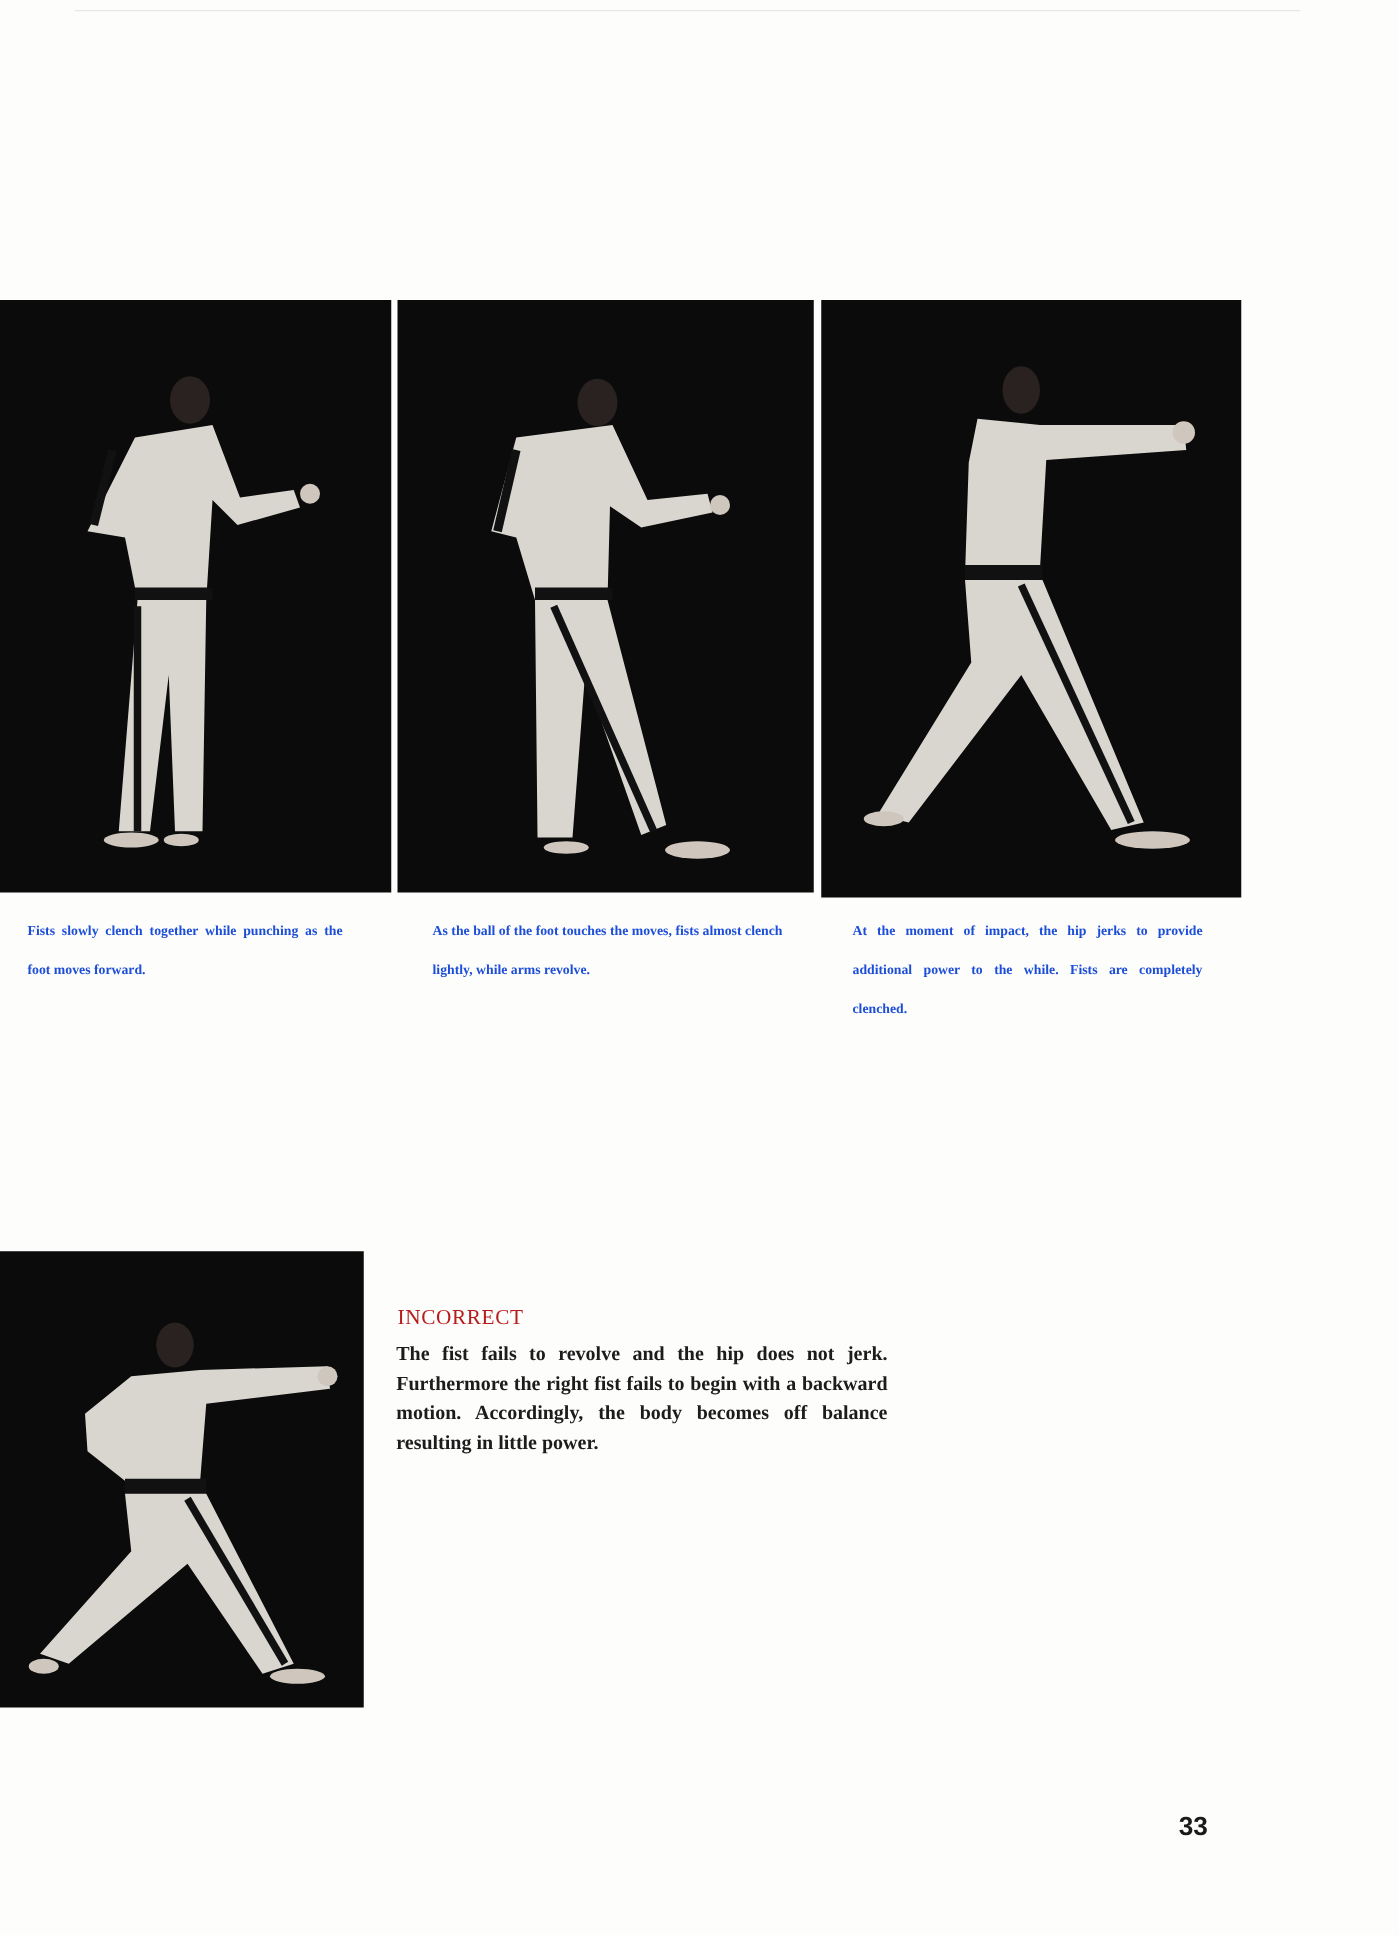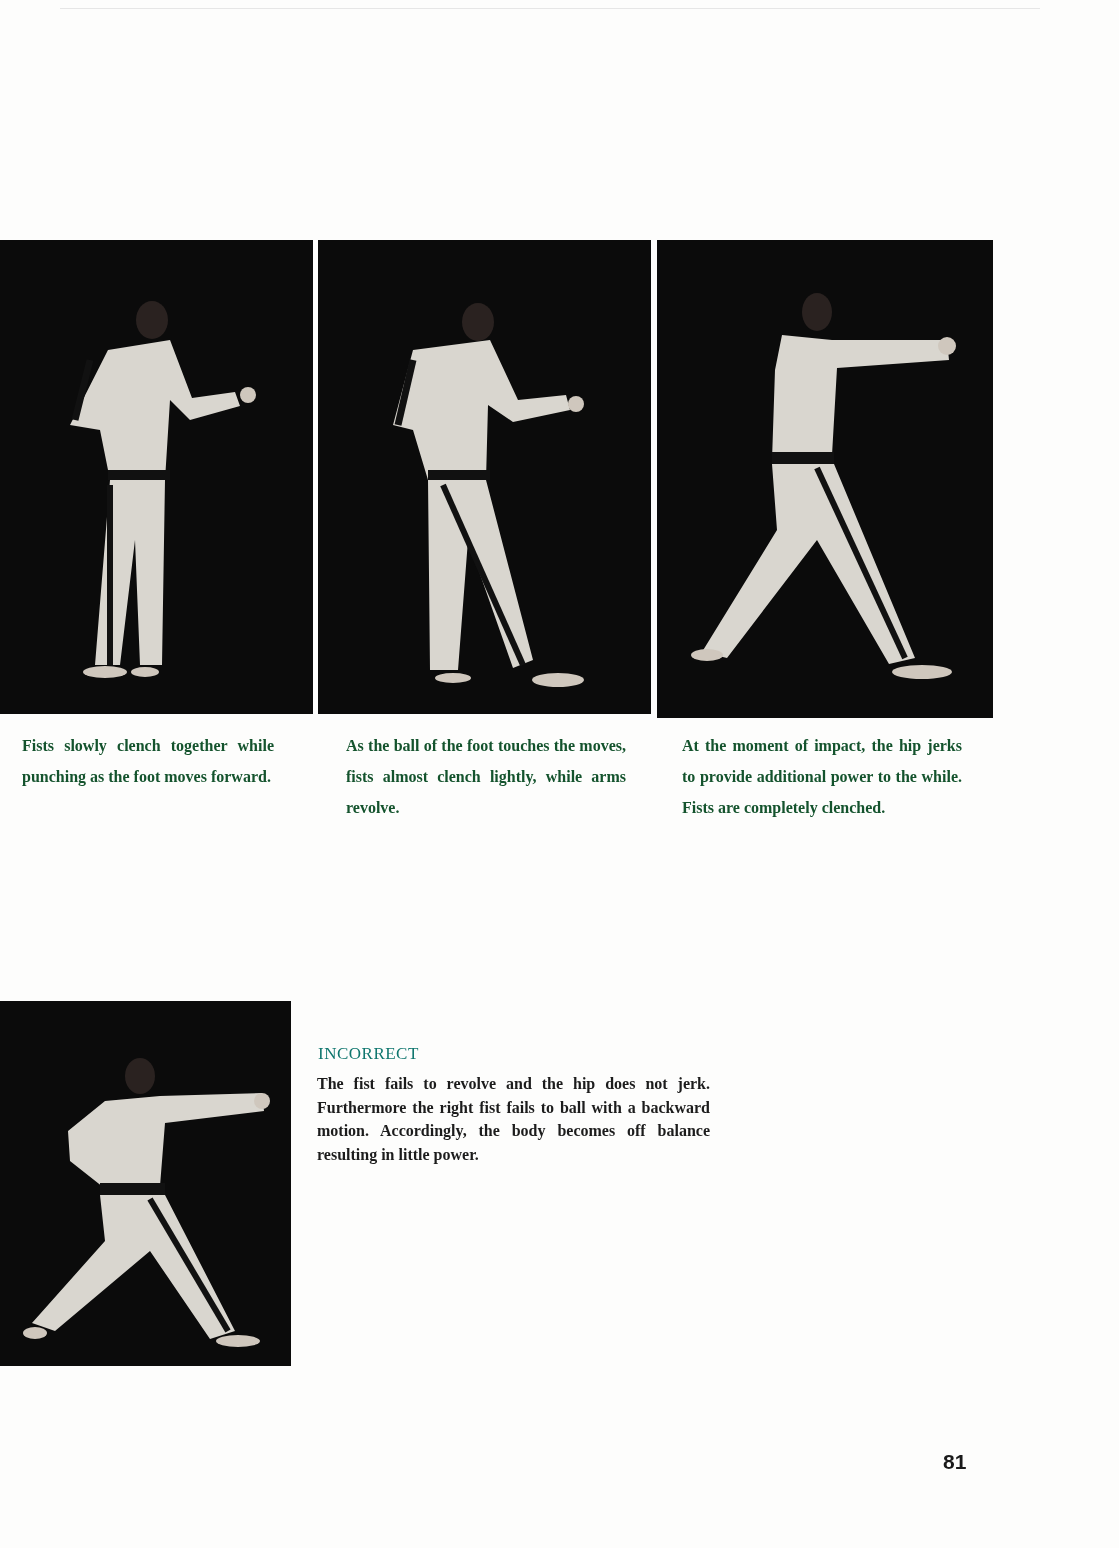--- a/index.html
+++ b/index.html
@@ -10,27 +10,27 @@
       color: #1a1a1a;
     }
     .photo {
       position: absolute; background: #0b0b0b;
       overflow: hidden;
     }
     .photo svg { width: 100%; height: 100%; display: block; }
     .caption {
       position: absolute;
       font-family: "Liberation Serif", "DejaVu Serif", serif;
-      font-weight: bold; font-size: 16px; line-height: 31px;
-      color: #14532d; text-align: justify;
+      font-weight: bold; font-size: 11px; line-height: 31px;
+      color: #1d4ed8; text-align: justify;
     }
     .incorrect-heading {
       position: absolute; left: 318px; top: 1044px;
       font-family: "Liberation Serif", serif;
-      font-size: 17px; letter-spacing: 0.5px; color: #0f766e;
+      font-size: 17px; letter-spacing: 0.5px; color: #b91c1c;
     }
     .incorrect-body {
       position: absolute; left: 317px; top: 1072px; width: 393px;
       font-family: "Liberation Serif", serif;
       font-weight: bold; font-size: 16px; line-height: 23.5px;
       text-align: justify; color: #1c1c1c;
     }
     .page-number {
       position: absolute; left: 943px; top: 1450px;
       font-family: "Liberation Sans", sans-serif; font-weight: bold;
@@ -98,15 +98,15 @@
     <rect x="100" y="182" width="65" height="12" fill="#111"></rect>
     <path d="M100 194 L165 194 L235 330 L210 338 L150 250 L55 330 L32 322 L105 240 Z" fill="#d9d6cf"></path>
     <path d="M150 198 L228 330" stroke="#111" stroke-width="6"></path>
     <circle cx="262" cy="100" r="8" fill="#cfc7bd"></circle>
     <ellipse cx="238" cy="340" rx="22" ry="6" fill="#cfc7bd"></ellipse>
     <ellipse cx="35" cy="332" rx="12" ry="6" fill="#cfc7bd"></ellipse>
   </svg>
 </div>
 
 <div class="incorrect-heading">INCORRECT</div>
-<div class="incorrect-body">The fist fails to revolve and the hip does not jerk. Furthermore the right fist fails to ball with a backward motion. Accordingly, the body becomes off balance resulting in little power.</div>
+<div class="incorrect-body">The fist fails to revolve and the hip does not jerk. Furthermore the right fist fails to begin with a backward motion. Accordingly, the body becomes off balance resulting in little power.</div>
 
-<div class="page-number">81</div>
+<div class="page-number">33</div>
 
 </body></html>

